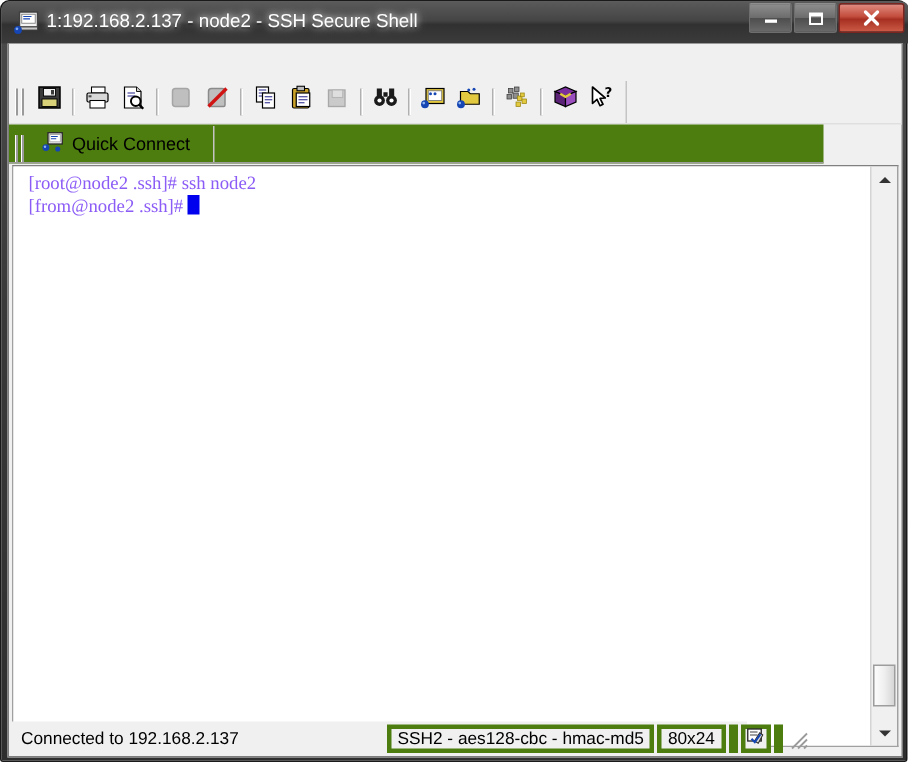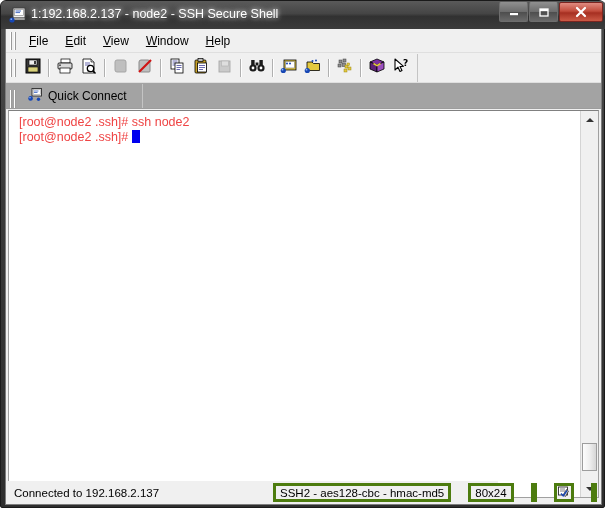--- a/index.html
+++ b/index.html
@@ -143,23 +143,23 @@
     width: 1px; height: 18px;
     background: #b0b0b0;
     border-right: 1px solid #ffffff;
     margin: 0 3px;
   }
 
   
   #qcbar {
     position: absolute;
     left: 0; top: 54px;
-    width: 595px; height: 26px;
-    box-sizing: border-box;
-    background: #a3a3a3;
+    width: 543px; height: 26px;
+    box-sizing: border-box;
+    background: #4d7c0f;
     border-bottom: 1px solid #9c9c9c;
     display: flex;
     align-items: flex-end;
     padding-left: 4px;
   }
   #qc-inner {
     display: flex;
     align-items: center;
     height: 24px;
     border-right: 1px solid #c4c4c4;
@@ -190,24 +190,24 @@
   #terminal {
     position: absolute;
     left: 0; top: 0;
     width: 571px; height: 386px;
     box-sizing: border-box;
     background: #ffffff;
     overflow: hidden;
     padding: 4px 0 0 10px;
   }
   .term-line {
-    font-family: Liberation Sans, sans-serif;
+    font-family: Liberation Serif, serif;
     font-size: 12.5px;
     line-height: 14.6px;
-    color: #ef4444;
+    color: #8b5cf6;
     white-space: pre;
     letter-spacing: 0px;
   }
   .cursor {
     display: inline-block;
     width: 8px;
     height: 13px;
     background: #0000ee;
     vertical-align: -2px;
   }
@@ -252,21 +252,21 @@
   
   #statusbar {
     position: absolute;
     left: 0; bottom: 0;
     width: 492px; height: 23px;
     box-sizing: border-box;
     background: #f0f0f0;
     display: flex;
     align-items: center;
     padding: 0 2px 0 4px;
-    gap: 17px;
+    gap: 2px;
   }
   .spanel {
     height: 19px;
     box-sizing: border-box;
     border: 3px solid #4d7c0f;
     background: #f0f0f0;
     display: flex;
     align-items: center;
     padding: 0 4px;
     font-size: 11.5px;
@@ -320,28 +320,20 @@
       <div class="wbtn close">
         <svg width="14" height="12" viewBox="0 0 14 12">
           <path d="M3 2 L11 10 M11 2 L3 10" stroke="#ffffff" stroke-width="2.2" stroke-linecap="round"></path>
         </svg>
       </div>
     </div>
   </div>
 
   <div id="client">
 
-    <div id="menubar">
-      <div class="gripper"></div>
-      <div class="menu-item"><u>F</u><span>ile</span></div>
-      <div class="menu-item"><u>E</u><span>dit</span></div>
-      <div class="menu-item"><u>V</u><span>iew</span></div>
-      <div class="menu-item"><u>W</u><span>indow</span></div>
-      <div class="menu-item"><u>H</u><span>elp</span></div>
-    </div>
 
     <div id="toolbar">
       <div class="gripper"></div>
       <div id="toolbar-inner">
 
         <div class="tbtn">
           <span>
             <svg width="18" height="18" viewBox="0 0 18 18">
               <rect x="2" y="2" width="14" height="14" fill="#3a3a3a"></rect>
               <rect x="2" y="2" width="14" height="14" fill="none" stroke="#000" stroke-width="1"></rect>
@@ -542,21 +534,21 @@
           </span>
           <span>Quick Connect</span>
         </div>
       </div>
     </div>
 
     <div id="terminal-wrap">
 
       <div id="terminal">
         <div class="term-line">[root@node2 .ssh]# ssh node2</div>
-        <div class="term-line"><span>[root@node2 .ssh]# </span><span class="cursor"></span></div>
+        <div class="term-line"><span>[from@node2 .ssh]# </span><span class="cursor"></span></div>
       </div>
 
       <div id="vscroll">
         <div class="sb-btn sb-up">
           <span class="arrow arrow-up"></span>
         </div>
         <div id="sb-thumb"></div>
         <div class="sb-btn sb-down">
           <span class="arrow arrow-down"></span>
         </div>

